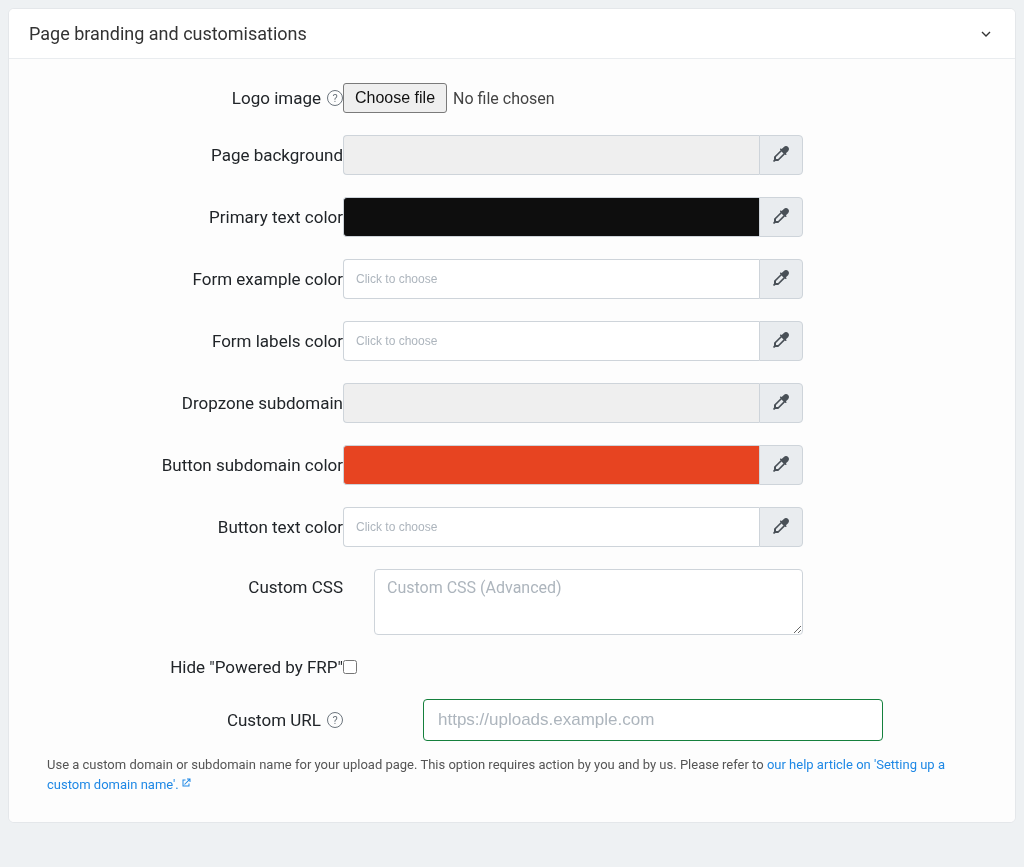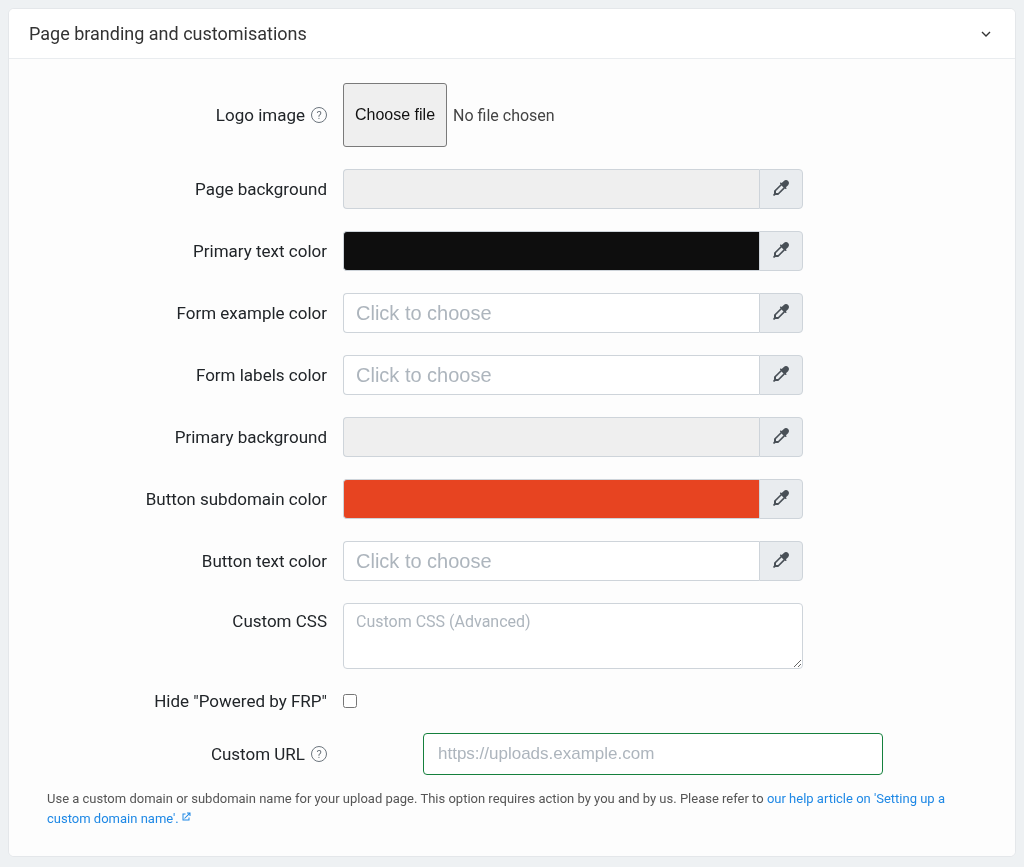--- a/index.html
+++ b/index.html
@@ -43,21 +43,20 @@
 
     .form-row {
       display: flex;
       align-items: center;
       margin-bottom: 22px;
     }
     .form-row.align-start { align-items: flex-start; }
     .form-label {
       width: 310px;
       text-align: right;
-      padding-right: 16px;
       font-size: 17px;
       color: #212529;
       white-space: nowrap;
       display:flex;
       align-items:center;
       justify-content:flex-end;
       gap:6px;
     }
     .help-icon {
       width:16px;height:16px;border:1.2px solid #6c757d;border-radius:50%;
@@ -66,35 +65,35 @@
     }
     .form-control-area { 
       flex: 0 0 460px; 
       display:flex; 
     }
 
     
     .file-wrap { display:flex; align-items:center; gap:6px; }
     .file-btn {
       background:#efefef;border:1px solid #7a7a7a;border-radius:3px;
-      padding:22px 11px;font-size:16px;color:#111;cursor:pointer;
+      padding:5px 11px;font-size:16px;color:#111;cursor:pointer;
     }
     .file-text { color:#444; font-size:16px; }
 
     
     .color-group {
       display:flex; width:100%;
     }
     .color-input {
       flex:1; height:40px;
       border:1px solid #ced4da;
       border-right:none;
       border-radius:4px 0 0 4px;
       padding:6px 12px;
-      font-size:20px;
+      font-size:12px;
       color:#212529;
       background:#fff;
     }
     .color-input::placeholder { color:#adb5bd; }
     .color-swatch {
       flex:1; height:40px;
       border:1px solid #ced4da;
       border-right:none;
       border-radius:4px 0 0 4px;
     }
@@ -106,20 +105,21 @@
       display:flex;align-items:center;justify-content:center;
       cursor:pointer;
     }
     .eyedropper-btn svg { width:16px;height:16px;fill:#495057; }
 
     textarea.css-area {
       width:100%;height:66px;resize:both;
       border:1px solid #ced4da;border-radius:4px;
       padding:8px 12px;font-size:16px;color:#212529;
       font-family:inherit;
+      margin-left:31px;
     }
     textarea.css-area::placeholder { color:#adb5bd; }
 
     .checkbox {
       width:14px;height:14px;
     }
     .url-input {
       height:42px;border:1px solid #15803d;border-radius:4px;
       padding:8px 14px;font-size:17px;color:#212529;width:460px;
     }
@@ -211,21 +211,21 @@
           <button class="eyedropper-btn">
             <span><svg viewBox="0 0 512 512">
                   <path d="M483.9 28.1c-37.5-37.5-98.3-37.5-135.8 0l-71.2 71.2-13.4-13.4c-9.4-9.4-24.6-9.4-33.9 0s-9.4 24.6 0 33.9l13.4 13.4L32 344v88L0 480l32 32 48-32h88l210.8-210.8 13.4 13.4c9.4 9.4 24.6 9.4 33.9 0s9.4-24.6 0-33.9l-13.4-13.4 71.2-71.2c37.5-37.5 37.5-98.3 0-135.8zM160 416H96v-64l176-176 64 64L160 416z"></path>
                 </svg></span>
           </button>
         </div>
       </div>
     </div>
 
     <div class="form-row">
-      <div class="form-label">Primary background</div>
+      <div class="form-label">Dropzone subdomain</div>
       <div class="form-control-area">
         <div class="color-group">
           <div class="color-swatch" style="background:#efefef"></div>
           <button class="eyedropper-btn">
             <span><svg viewBox="0 0 512 512">
                   <path d="M483.9 28.1c-37.5-37.5-98.3-37.5-135.8 0l-71.2 71.2-13.4-13.4c-9.4-9.4-24.6-9.4-33.9 0s-9.4 24.6 0 33.9l13.4 13.4L32 344v88L0 480l32 32 48-32h88l210.8-210.8 13.4 13.4c9.4 9.4 24.6 9.4 33.9 0s9.4-24.6 0-33.9l-13.4-13.4 71.2-71.2c37.5-37.5 37.5-98.3 0-135.8zM160 416H96v-64l176-176 64 64L160 416z"></path>
                 </svg></span>
           </button>
         </div>
       </div>

